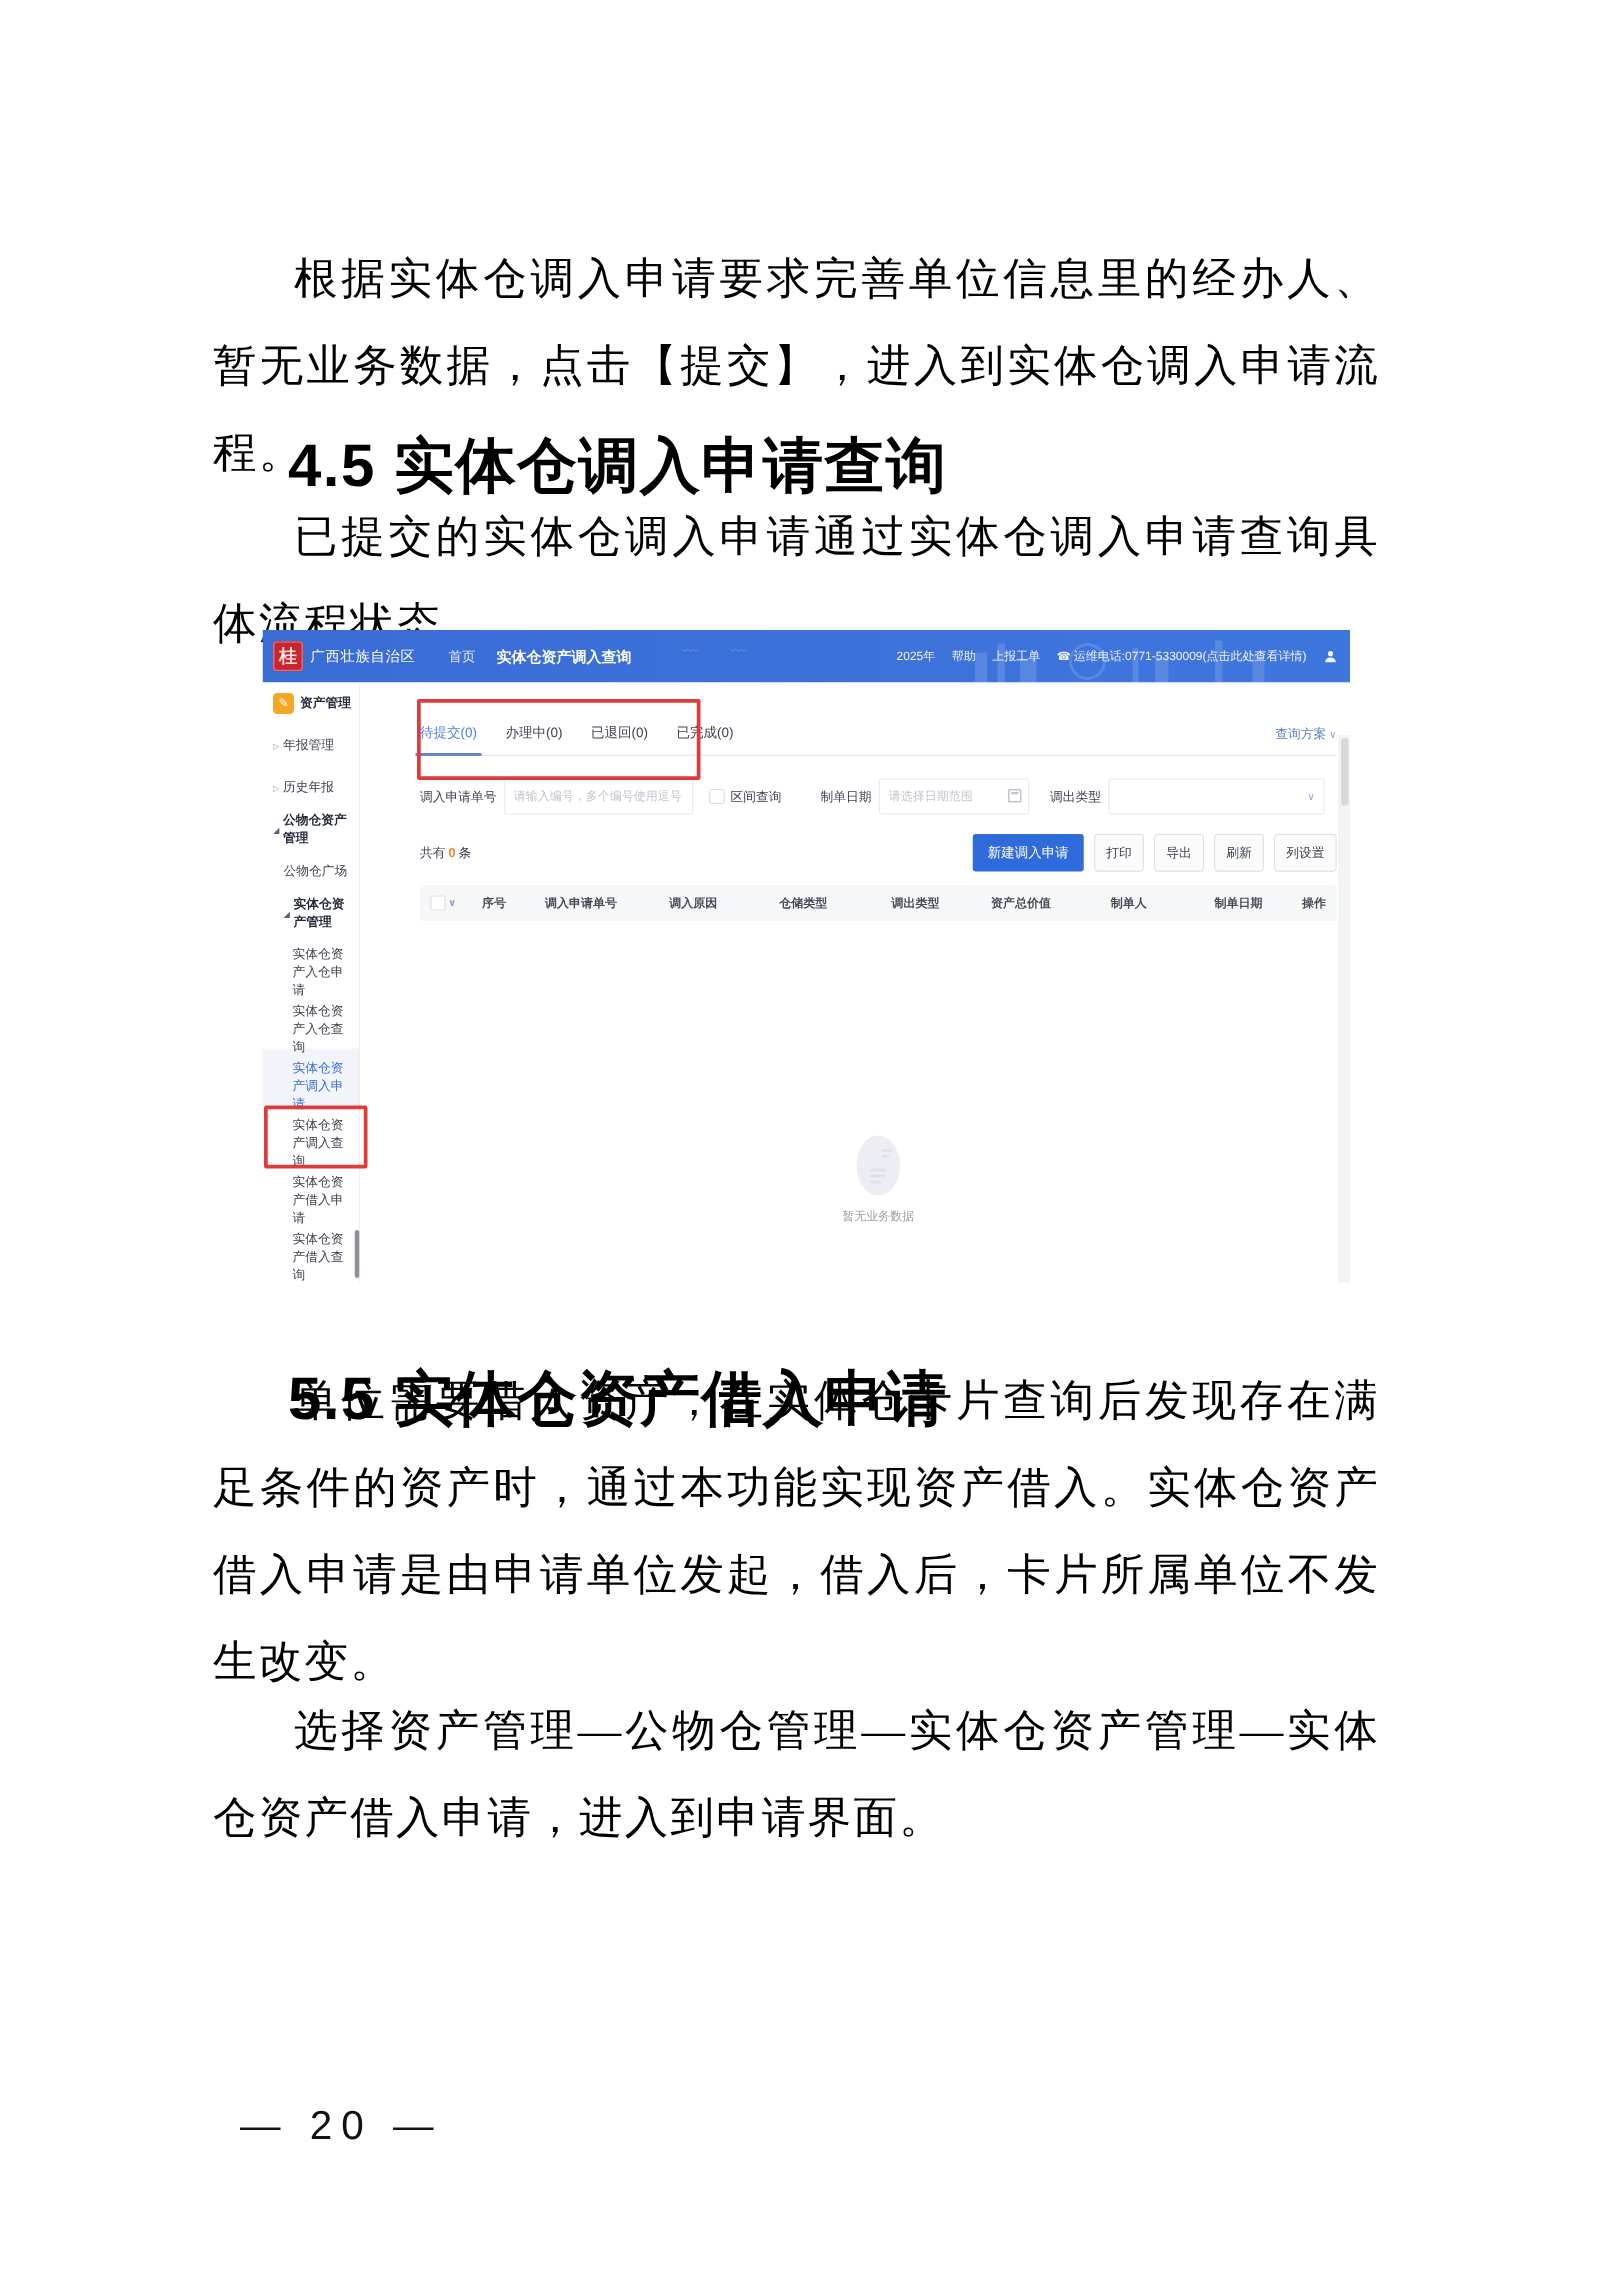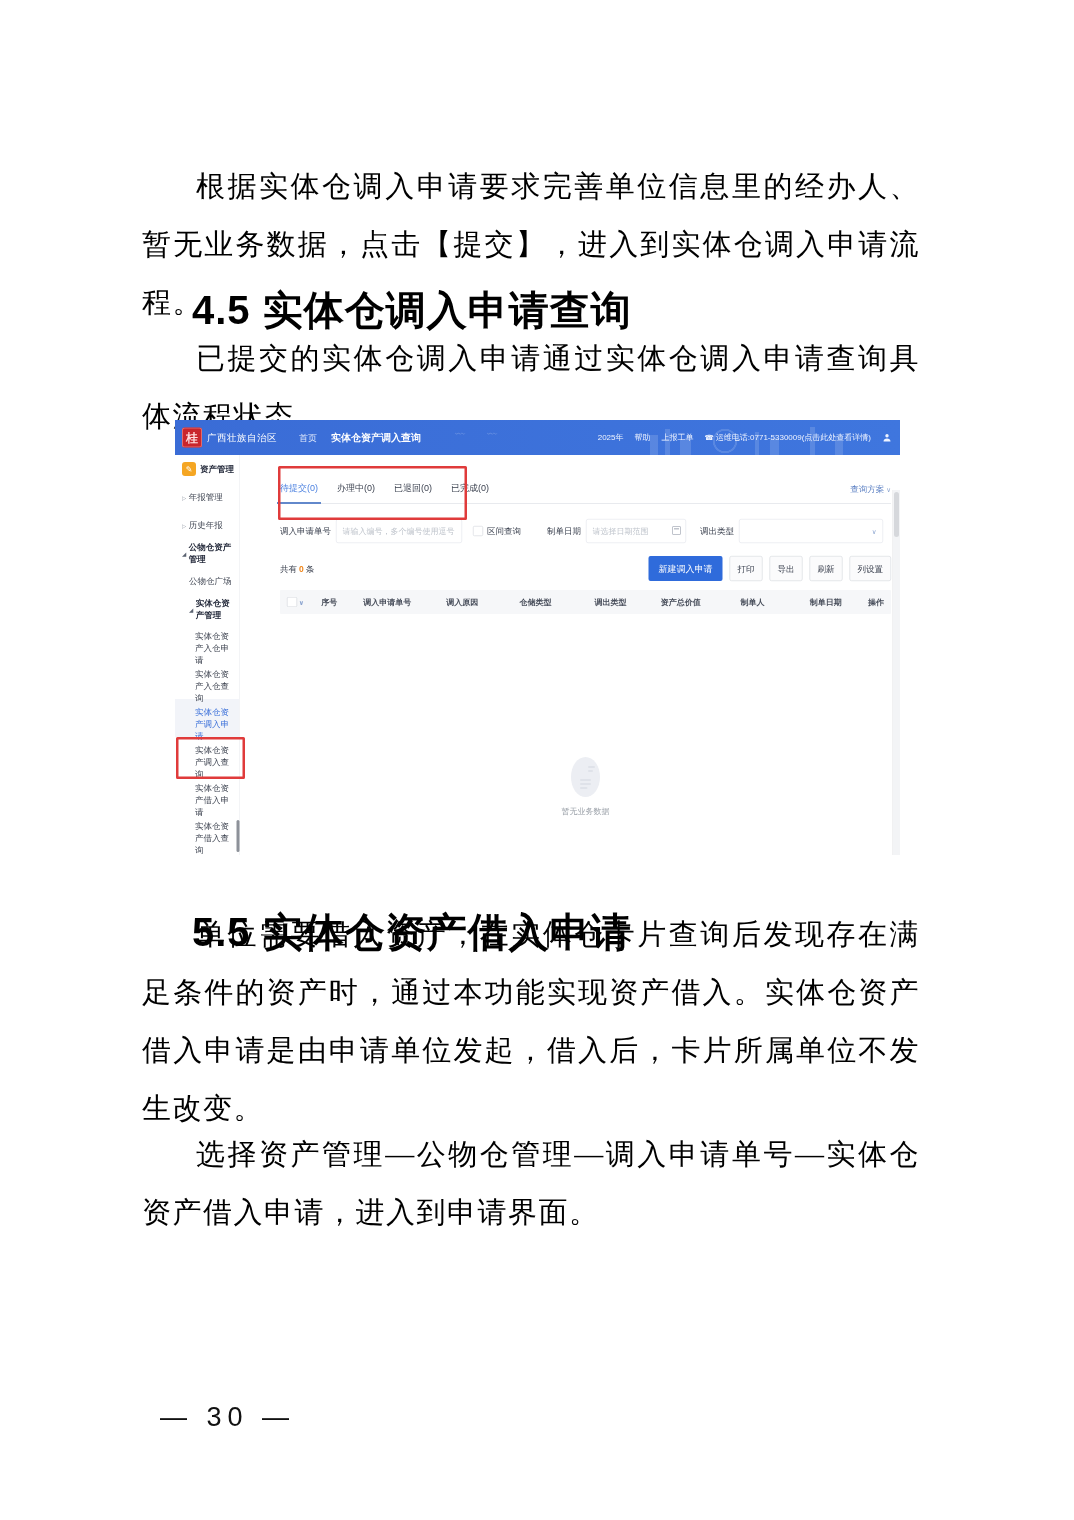--- a/index.html
+++ b/index.html
@@ -291,14 +291,14 @@
       </div>
     </div>
 
     <div class="anno anno-tabs"></div>
     <div class="anno anno-side"></div>
   </div>
 </div>
 
 <h2 class="sec-heading" style="top:872px;">5.5 实体仓资产借入申请</h2>
 <p class="para" style="top:876px;">单位需要借入资产，在实体仓卡片查询后发现存在满足条件的资产时，通过本功能实现资产借入。实体仓资产借入申请是由申请单位发起，借入后，卡片所属单位不发生改变。</p>
-<p class="para" style="top:1096px;">选择资产管理—公物仓管理—调入申请单号—实体仓资产借入申请，进入到申请界面。</p>
-<div class="page-number">— 30 —</div>
+<p class="para" style="top:1096px;">选择资产管理—公物仓管理—实体仓资产管理—实体仓资产借入申请，进入到申请界面。</p>
+<div class="page-number">— 20 —</div>
 
 </body></html>

